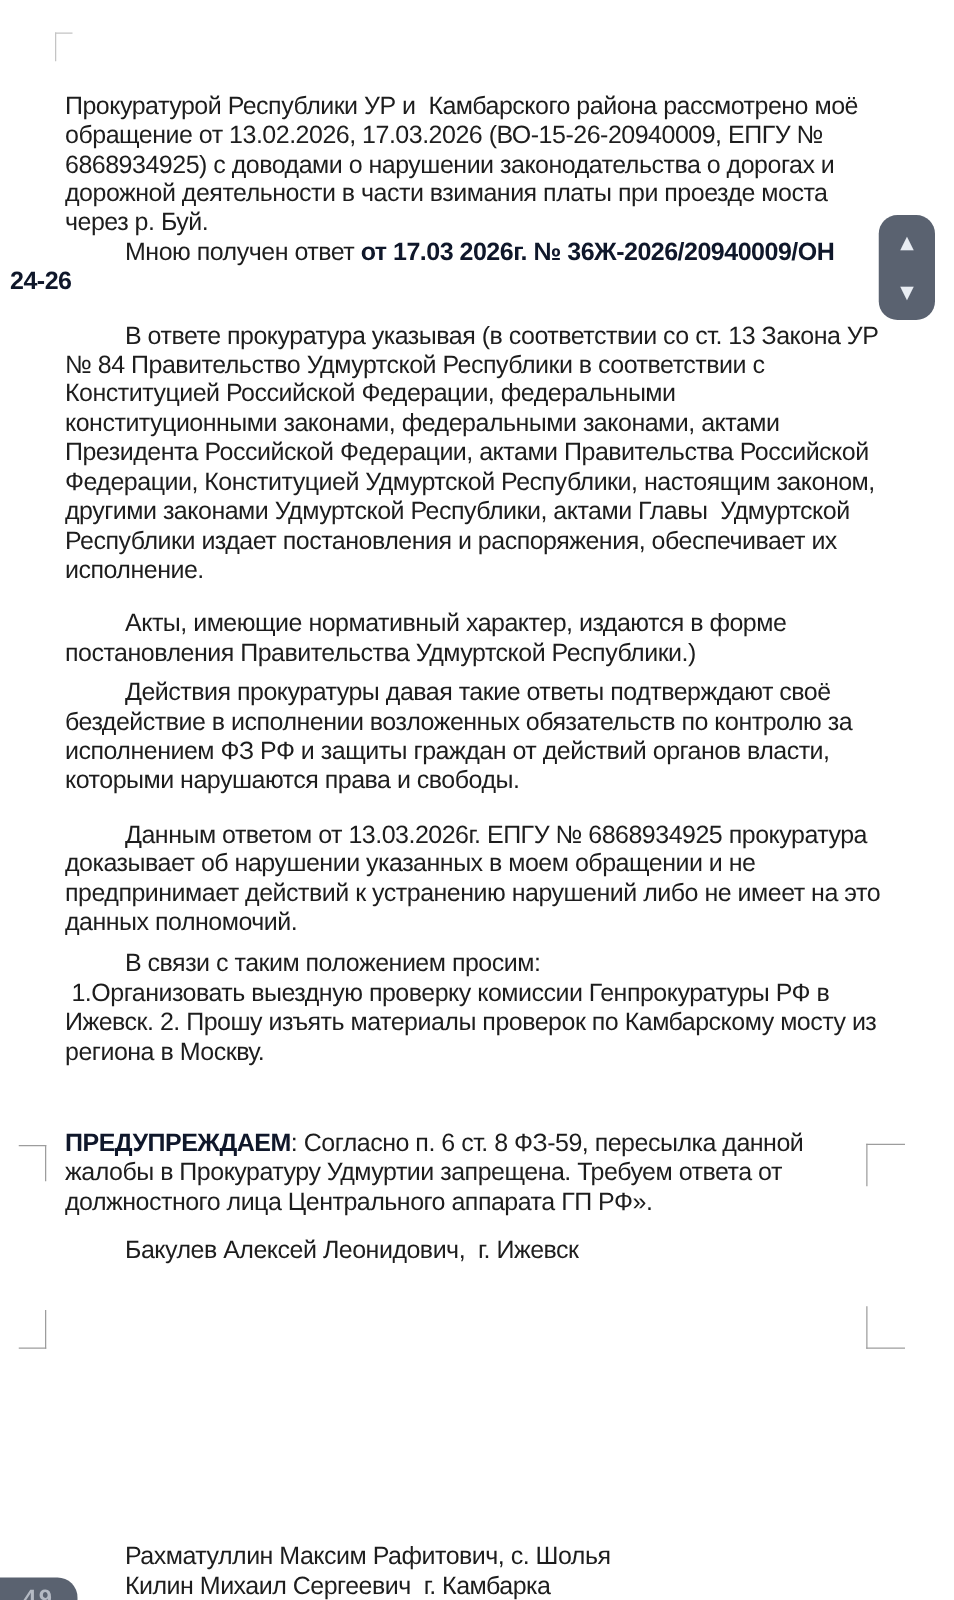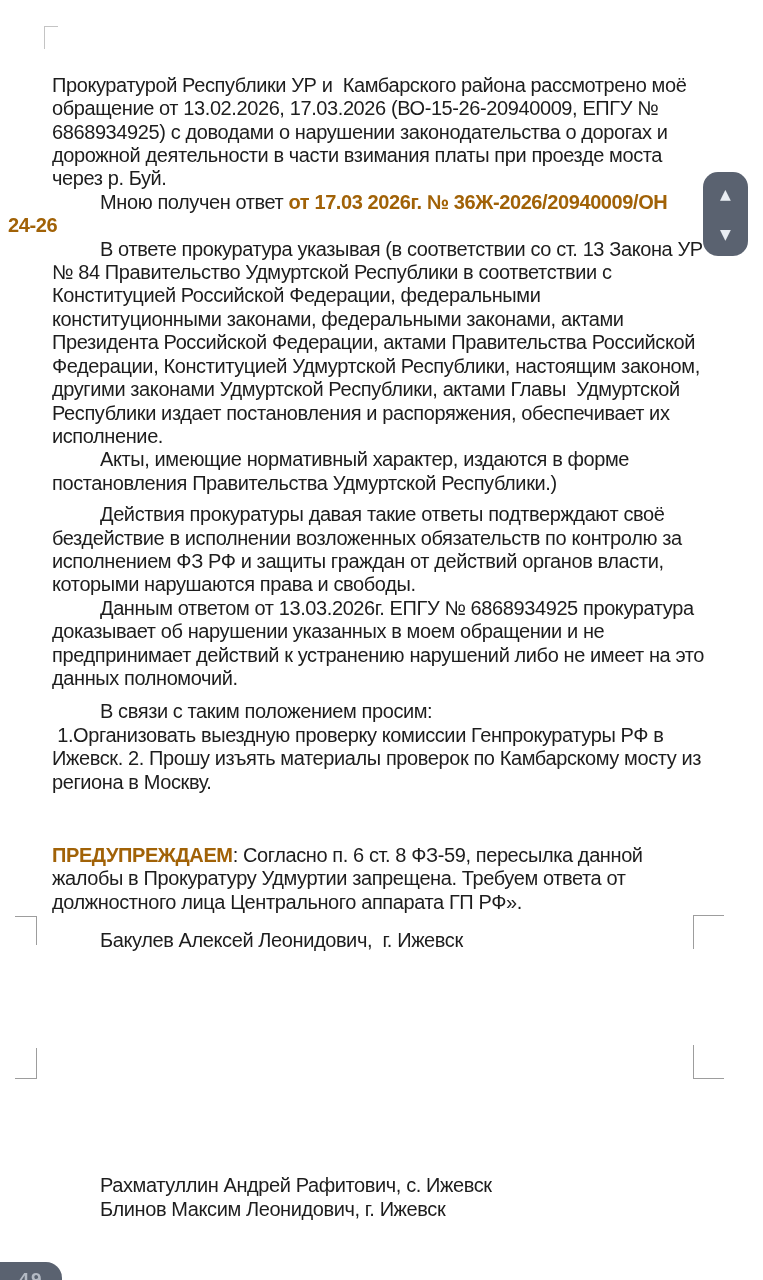--- a/index.html
+++ b/index.html
@@ -16,27 +16,27 @@
     position: absolute; left: 0; top: 0;
     width: 763px; box-sizing: border-box;
     padding: 27px 58px 0 52px;
     color: #1d1d1d;
     font-size: 20px;
     line-height: 23.4px;
     letter-spacing: -0.4px;
     white-space: pre-wrap;
   }
   .doc p { margin: 0; }
-  .doc p.indent { text-indent: 48px; }
+  .doc p.indent { text-indent: 48px; margin-top: 20px; }
   .doc p.hang { margin-left: -44px; text-indent: 92px; }
   .doc p.gap-xs { margin-top: 15px; }
   .doc p.gap-sm { margin-top: 8px; }
   .doc p.gap-md { margin-top: 10px; }
   .doc p.gap-lg { margin-top: 50px; }
-  .doc b { font-weight: bold; color: #a16207; }
+  .doc b { font-weight: bold; color: #0f172a; }
 
   ul.signers {
     list-style: none;
     margin: 175px 0 0 0;
     padding: 0 0 0 48px;
   }
   ul.signers li { margin: 0; }
 
   
   .mark { position: absolute; pointer-events: none; }
@@ -78,21 +78,21 @@
     color: #b4bac4;
     font-size: 19px; font-weight: bold;
     letter-spacing: 2px;
   }
 </style>
 </head>
 <body>
 
 <div class="doc">
   <div><p class="plain"><span>Прокуратурой Республики УР и  Камбарского района рассмотрено моё обращение от 13.02.2026, 17.03.2026 (ВО-15-26-20940009, ЕПГУ № 6868934925) с доводами о нарушении законодательства о дорогах и дорожной деятельности в части взимания платы при проезде моста через р. Буй.</span></p><p class="hang"><span>Мною получен ответ </span><b>от 17.03 2026г. № 36Ж-2026/20940009/ОН</b><br><b>24-26</b></p><p class="indent"><span>В ответе прокуратура указывая (в соответствии со ст. 13 Закона УР № 84 Правительство Удмуртской Республики в соответствии с Конституцией Российской Федерации, федеральными конституционными законами, федеральными законами, актами Президента Российской Федерации, актами Правительства Российской Федерации, Конституцией Удмуртской Республики, настоящим законом, другими законами Удмуртской Республики, актами Главы  Удмуртской Республики издает постановления и распоряжения, обеспечивает их исполнение.</span></p><p class="indent"><span>Акты, имеющие нормативный характер, издаются в форме постановления Правительства Удмуртской Республики.)</span></p><p class="indent gap-sm"><span>Действия прокуратуры давая такие ответы подтверждают своё бездействие в исполнении возложенных обязательств по контролю за исполнением ФЗ РФ и защиты граждан от действий органов власти, которыми нарушаются права и свободы.</span></p><p class="indent"><span>Данным ответом от 13.03.2026г. ЕПГУ № 6868934925 прокуратура доказывает об нарушении указанных в моем обращении и не предпринимает действий к устранению нарушений либо не имеет на это данных полномочий.</span></p><p class="indent gap-md"><span>В связи с таким положением просим:</span></p><p class="plain"><span> 1.Организовать выездную проверку комиссии Генпрокуратуры РФ в Ижевск. 2. Прошу изъять материалы проверок по Камбарскому мосту из региона в Москву.</span></p><p class="plain gap-lg"><b>ПРЕДУПРЕЖДАЕМ</b><span>: Согласно п. 6 ст. 8 ФЗ-59, пересылка данной жалобы в Прокуратуру Удмуртии запрещена. Требуем ответа от должностного лица Центрального аппарата ГП РФ».</span></p><p class="indent gap-xs"><span>Бакулев Алексей Леонидович,  г. Ижевск</span></p></div>
-  <ul class="signers"><li>Рахматуллин Андрей Рафитович, с. Ижевск</li><li>Блинов Максим Леонидович, г. Ижевск</li></ul>
+  <ul class="signers"><li>Рахматуллин Максим Рафитович, с. Шолья</li><li>Килин Михаил Сергеевич  г. Камбарка</li><li>Блинов Максим Леонидович, г. Ижевск</li></ul>
 </div>
 
 <div class="mark mark-top-faint"></div>
 <div class="mark mark-left-top"></div>
 <div class="mark mark-right-top"></div>
 <div class="mark mark-left-bottom"></div>
 <div class="mark mark-right-bottom"></div>
 
 <div class="scroll-widget">
   <button class="scroll-btn">

